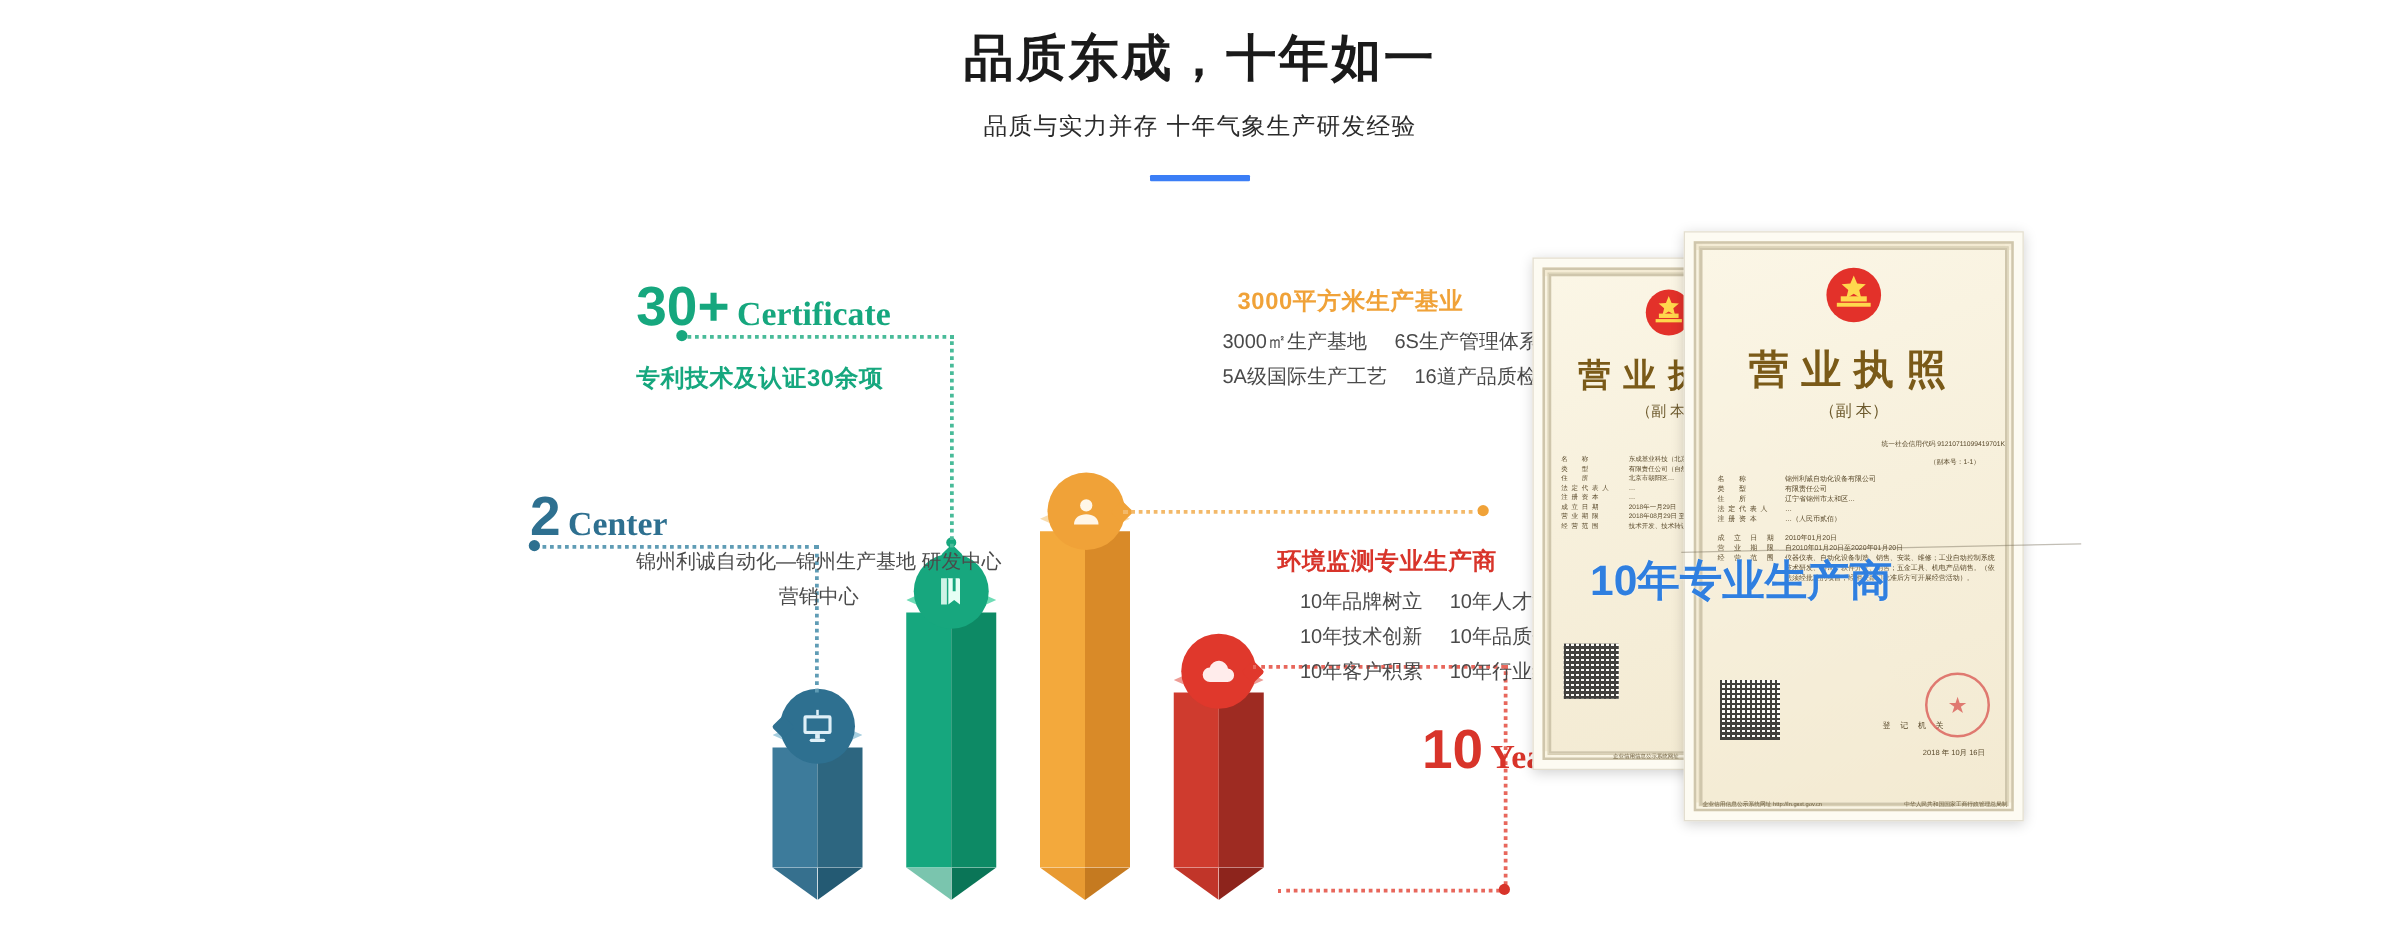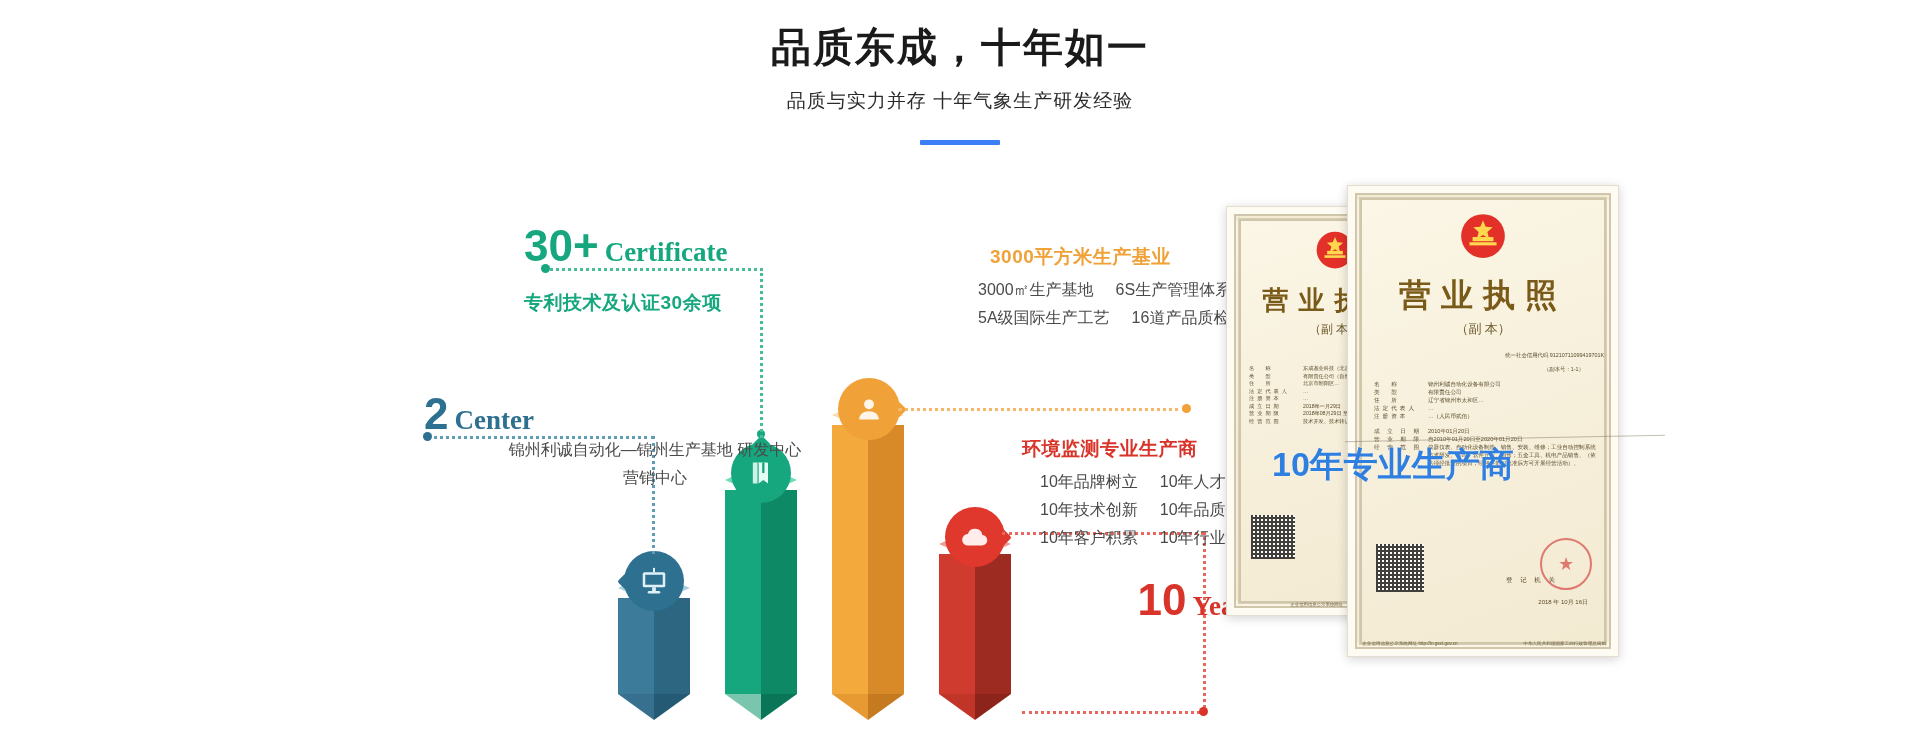--- a/index.html
+++ b/index.html
@@ -238,29 +238,29 @@
     <div class="dot-end" style="left:1199px;top:547px;background:#d8342a;"></div>
 
     <div class="blk" style="left:420px;top:232px;width:470px;text-align:center;">
       <div style="text-align:left;padding-left:4px;">
         <span class="bignum c-blue">2</span><span class="bigword c-blue">Center</span>
       </div>
       <div class="detail" style="margin-top:0;">锦州利诚自动化—锦州生产基地 研发中心</div>
       <div class="detail" style="margin-top:0;">营销中心</div>
     </div>
 
-    <div class="blk" style="left:524px;top:64px;width:330px;">
+    <div class="blk" style="left:509px;top:64px;width:330px;">
       <div>
         <span class="bignum c-green">30+</span><span class="bigword c-green">Certificate</span>
       </div>
       <div class="headline c-green" style="margin-top:22px;">专利技术及认证30余项</div>
     </div>
 
     <div class="blk" style="left:960px;top:58px;width:330px;">
-      <div class="headline c-orange" style="margin-top:26px;margin-left:30px;">3000平方米生产基业</div>
+      <div class="headline c-orange" style="margin-top:10px;margin-left:30px;">3000平方米生产基业</div>
       <div class="detail">
         <span class="col">3000㎡生产基地</span><span class="col2">6S生产管理体系</span>
       </div>
       <div class="detail" style="margin-top:0;">
         <span class="col">5A级国际生产工艺</span><span class="col2">16道产品质检工序</span>
       </div>
     </div>
 
     <div class="blk" style="left:1022px;top:276px;width:340px;">
       <div class="headline c-red" style="margin-top:0;">环境监测专业生产商</div>

